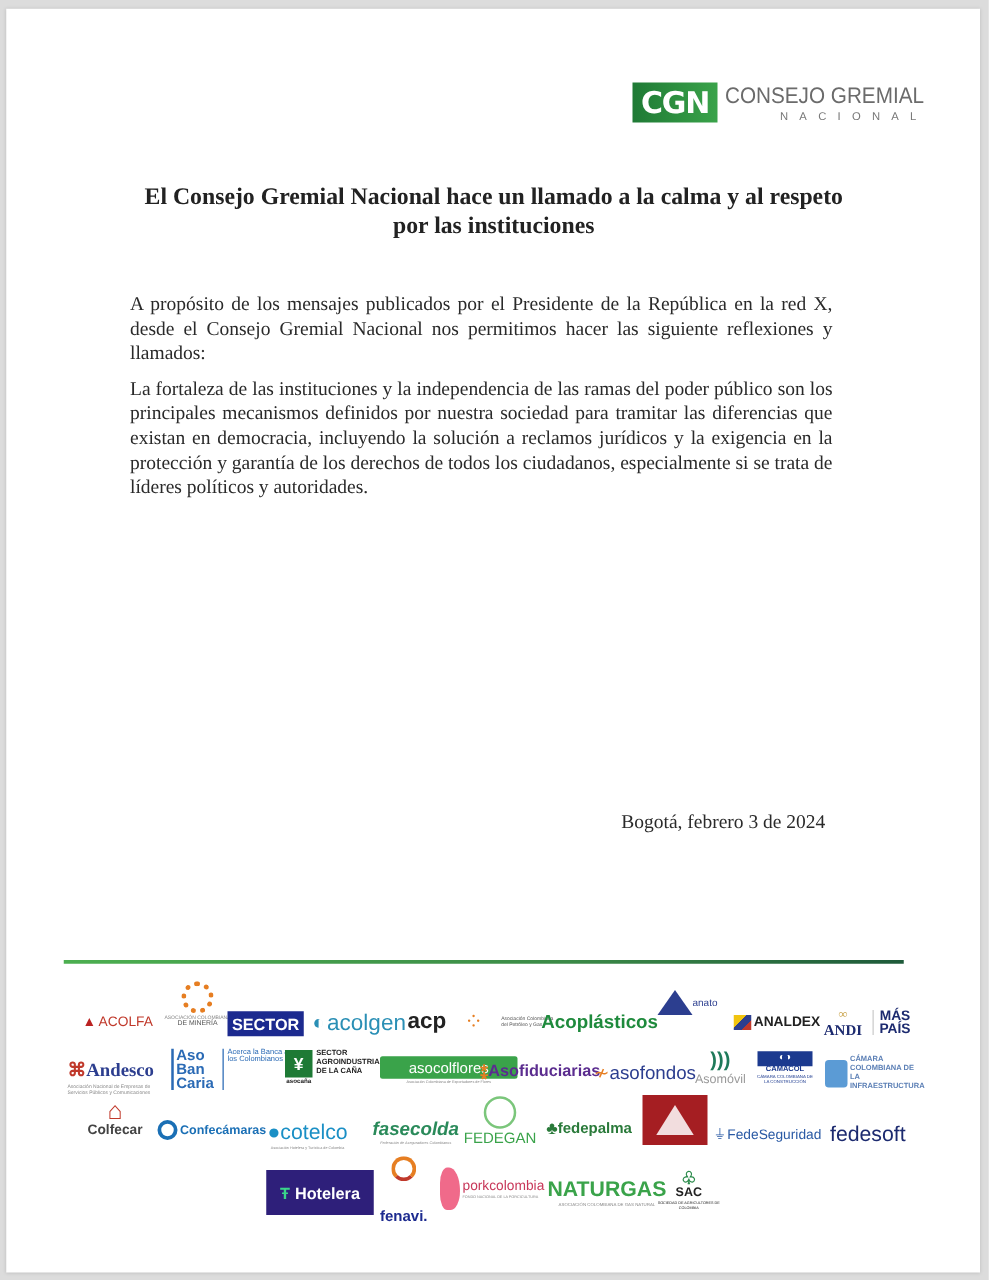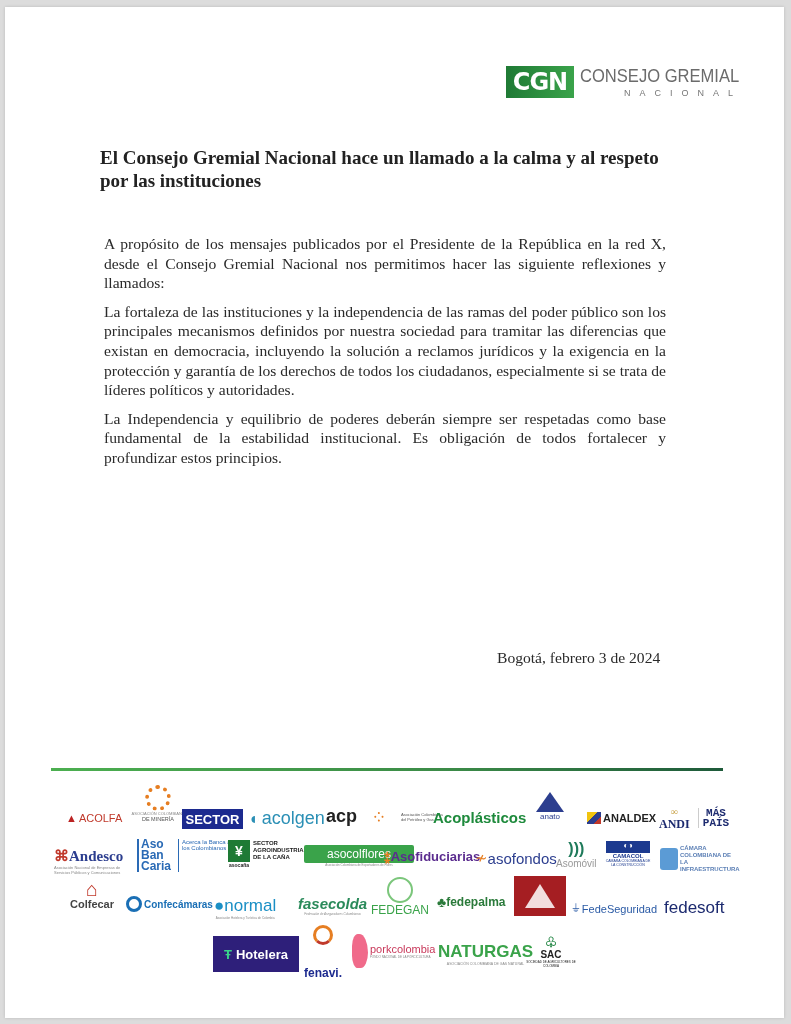--- a/index.html
+++ b/index.html
@@ -16,21 +16,21 @@
   .cgn-mark {
     width: 68px; height: 32px; background: linear-gradient(90deg, #1f7a35, #3aa34a);
     color: #fff; font-family: "DejaVu Sans", sans-serif; font-weight: bold; font-size: 24px;
     display: flex; align-items: center; justify-content: center; letter-spacing: -1px;
   }
   .cgn-text { margin-left: 6px; color: #6b6b6b; font-family: "Liberation Sans", sans-serif; }
   .cgn-text .l1 { font-size: 18px; line-height: 18px; letter-spacing: 0px; transform: scaleX(0.92); transform-origin: left; }
   .cgn-text .l2 { font-size: 9px; letter-spacing: 9px; margin-top: 3px; color: #777; padding-left: 44px; }
 
   .title {
-    position: absolute; left: 100px; top: 146px; width: 590px; 
+    position: absolute; left: 100px; top: 146px; width: 590px; text-align: center;
     font-weight: bold; font-size: 19px; line-height: 23px; color: #222;
   }
   .body-text {
     position: absolute; left: 104px; top: 234px; width: 562px;
     font-size: 15.6px; line-height: 19.6px; color: #2a2a2a; text-align: justify;
   }
   .body-text p { margin: 0 0 9px 0; }
   .sign {
     position: absolute; left: 497px; top: 649px; font-size: 15.6px; color: #2a2a2a;
   }
@@ -56,21 +56,20 @@
     <div class="l1">CONSEJO GREMIAL</div>
     <div class="l2">NACIONAL</div>
   </div>
 </div>
 
 <div class="title">El Consejo Gremial Nacional hace un llamado a la calma y al respeto por las instituciones</div>
 
 <div class="body-text">
   <p>A propósito de los mensajes publicados por el Presidente de la República en la red X, desde el Consejo Gremial Nacional nos permitimos hacer las siguiente reflexiones y llamados:</p>
   <p>La fortaleza de las instituciones y la independencia de las ramas del poder público son los principales mecanismos definidos por nuestra sociedad para tramitar las diferencias que existan en democracia, incluyendo la solución a reclamos jurídicos y la exigencia en la protección y garantía de los derechos de todos los ciudadanos, especialmente si se trata de líderes políticos y autoridades.</p>
-  <p>La Independencia y equilibrio de poderes deberán siempre ser respetadas como base fundamental de la estabilidad institucional. Es obligación de todos fortalecer y profundizar estos principios.</p>
 </div>
 
 <div class="sign">Bogotá, febrero 3 de 2024</div>
 
 <div class="rule"></div>
 
 <div class="logo" style="left:66px;top:812px;color:#c0392b;font-weight:normal;font-size:11px;">
   <span style="color:#b22;margin-right:2px;">▲</span>
     <span>ACOLFA</span>
 </div>
@@ -87,33 +86,33 @@
     <span>acolgen</span>
 </div>
 <div class="logo" style="left:326px;top:806px;color:#222;font-size:18px;gap:14px;">
   <span>acp</span>
     <span style="color:#e67e22;font-size:12px;margin:0 3px;">⁘</span>
   <span class="sub" style="width:48px;white-space:normal;color:#555;">Asociación Colombiana del Petróleo y Gas</span>
 </div>
 <div class="logo" style="left:433px;top:809px;color:#1e8a3c;font-size:15px;">
   <span>Acoplásticos</span>
 </div>
-<div class="logo" style="left:531px;top:792px;flex-direction:column;width:38px;">
+<div class="logo" style="left:531px;top:792px;flex-direction:row;width:38px;">
   <span style="width:0;height:0;border-left:14px solid transparent;border-right:14px solid transparent;border-bottom:20px solid #2c3e8f;"></span>
   <span style="font-size:8px;color:#2c3e8f;font-weight:normal;">anato</span>
 </div>
 <div class="logo" style="left:587px;top:812px;color:#222;font-size:11px;">
   <span style="width:14px;height:12px;background:linear-gradient(135deg,#f1c40f 40%,#2c3e8f 40%,#2c3e8f 70%,#c0392b 70%);margin-right:2px;"></span>
     <span>ANALDEX</span>
 </div>
 <div class="logo" style="left:659px;top:806px;flex-direction:column;color:#1c2a6f;font-size:12px;font-family:'Liberation Serif',serif;">
   <span style="color:#c9a34a;font-size:10px;">∞</span>
     <span>ANDI</span>
 </div>
-<div class="logo" style="left:698px;top:808px;width:28px;color:#1c2a6f;font-size:11px;line-height:10px;white-space:normal;text-align:center;border-left:1px solid #ccc;padding-left:3px;font-family:Liberation Mono, monospace;">
+<div class="logo" style="left:698px;top:808px;width:28px;color:#1c2a6f;font-size:11px;line-height:10px;white-space:normal;text-align:center;border-left:1px solid #ccc;padding-left:3px;">
   <span>MÁS PAÍS</span>
 </div>
 
 <div class="logo" style="left:54px;top:847px;flex-direction:column;align-items:flex-start;">
   <span style="color:#2c3e8f;font-size:15px;font-family:'Liberation Serif',serif;"><span style="color:#c0392b;">⌘</span><span>Andesco</span></span>
   <span class="sub" style="width:80px;white-space:normal;">Asociación Nacional de Empresas de Servicios Públicos y Comunicaciones</span>
 </div>
 <div class="logo" style="left:137px;top:839px;align-items:stretch;">
   <span style="width:34px;white-space:normal;color:#2a6ab5;font-size:12px;line-height:11px;border-left:2px solid #2a6ab5;padding-left:2px;">Aso Ban Caria</span>
   <span class="sub" style="width:50px;white-space:normal;color:#2a6ab5;font-size:6px;border-left:1px solid #2a6ab5;padding-left:3px;margin-left:3px;">Acerca la Banca a los Colombianos</span>
@@ -153,21 +152,21 @@
 
 <div class="logo" style="left:70px;top:880px;flex-direction:column;color:#444;font-size:11px;">
   <span style="color:#c0392b;font-size:20px;line-height:18px;">⌂</span>
     <span>Colfecar</span>
 </div>
 <div class="logo" style="left:126px;top:896px;color:#1a6fb5;font-size:10px;">
   <span style="width:16px;height:16px;border-radius:50%;border:3px solid #1a6fb5;box-sizing:border-box;margin-right:2px;"></span>
     <span>Confecámaras</span>
 </div>
 <div class="logo" style="left:214px;top:896px;flex-direction:column;color:#1a8fc5;font-size:17px;font-weight:normal;">
-  <span><span>●</span><span>normal</span></span>
+  <span><span>●</span><span>cotelco</span></span>
   <span class="sub" style="font-size:3px;">Asociación Hotelera y Turística de Colombia</span>
 </div>
 <div class="logo" style="left:298px;top:895px;flex-direction:column;color:#2a8a5a;font-size:15px;font-style:italic;">
   <span>fasecolda</span>
   <span class="sub" style="font-size:3px;">Federación de Aseguradores Colombianos</span>
 </div>
 <div class="logo" style="left:371px;top:877px;flex-direction:column;color:#3aa34a;font-size:12px;font-weight:normal;">
   <span style="width:22px;height:22px;border:2px solid #7bc67b;border-radius:50%;"></span>
     <span>FEDEGAN</span>
 </div>

